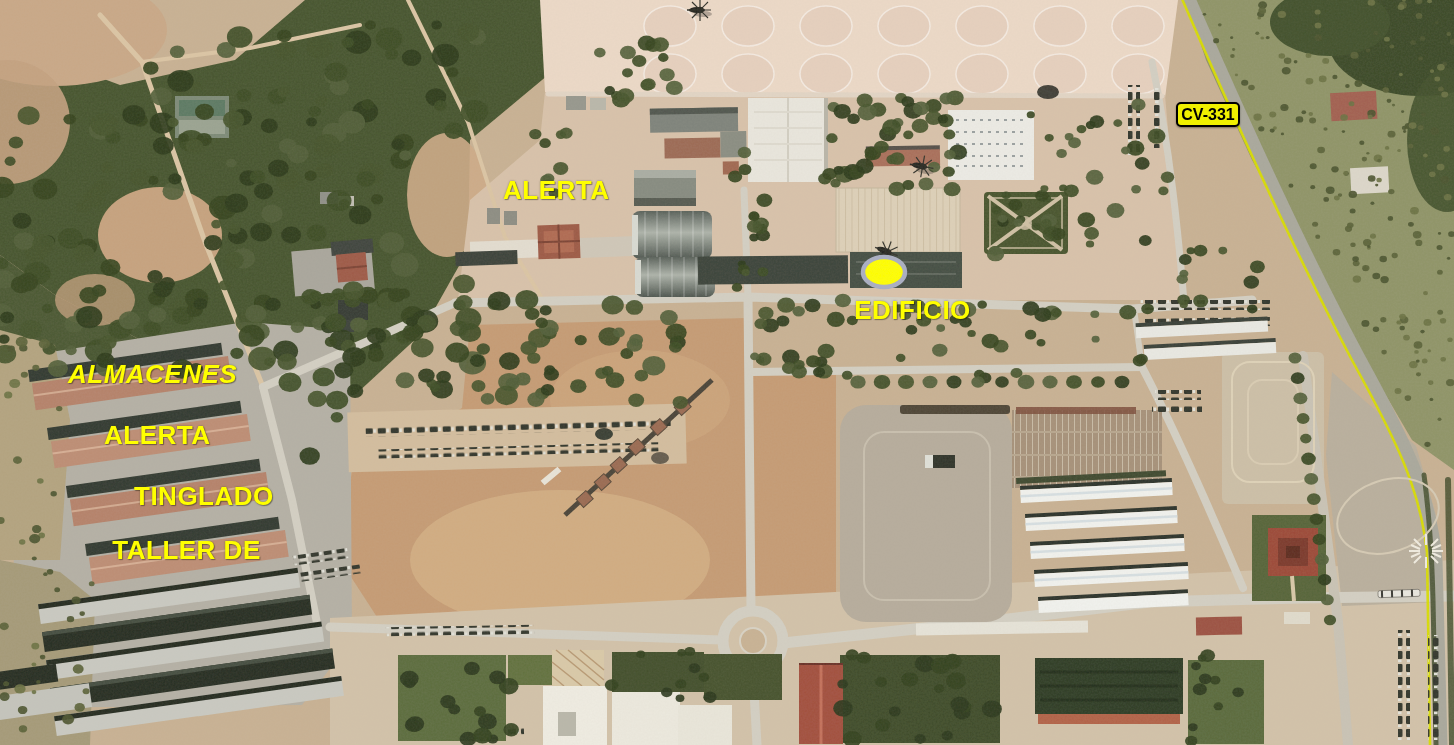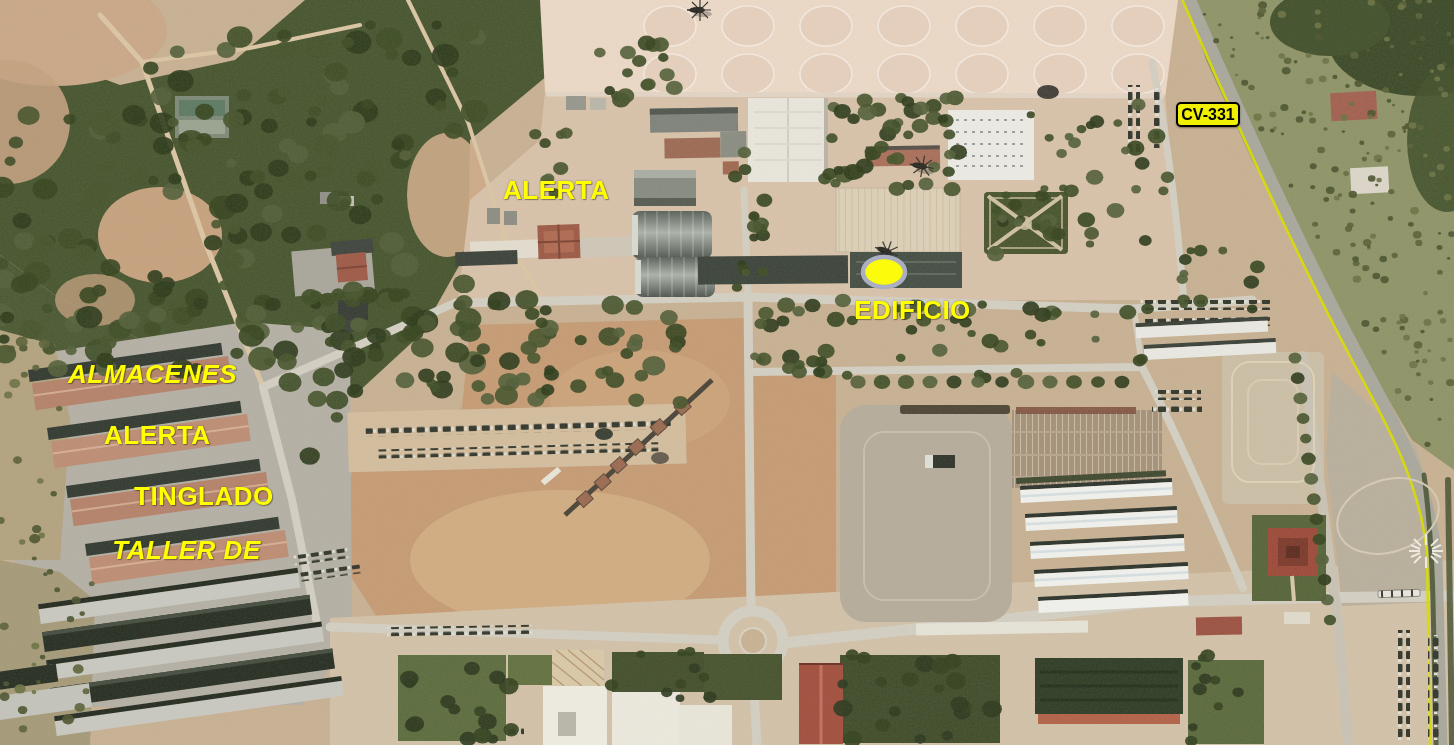--- a/index.html
+++ b/index.html
@@ -14,21 +14,21 @@
     white-space:nowrap;
     text-shadow:0 0 2px rgba(70,70,0,.55), 1px 1px 1px rgba(0,0,0,.35);
     user-select:none;
   }
   .map-label.block{white-space:normal;text-align:center;}
   .lbl-edificio{left:810px;top:293px;width:205px;line-height:34px;}
   .lbl-alerta{left:503px;top:177px;}
   .lbl-almacenes{left:68px;top:361px;font-style:italic;}
   .lbl-garaje{left:104px;top:422px;}
   .lbl-tinglado{left:134px;top:483px;}
-  .lbl-taller{left:84px;top:537px;width:205px;line-height:27px;font-style:italic;}
+  .lbl-taller{left:84px;top:537px;width:205px;line-height:27px;}
   .road-badge{
     position:absolute;left:1176px;top:102px;width:60px;height:21px;
     background:var(--badge-bg,#f0f000);border:2px solid var(--badge-border,#000);
     color:var(--badge-text,#000);font-weight:bold;font-size:16px;line-height:21px;
     text-align:center;border-radius:5px;box-shadow:0 1px 2px rgba(0,0,0,.4);
   }
 </style>
 </head>
 <body>
 

